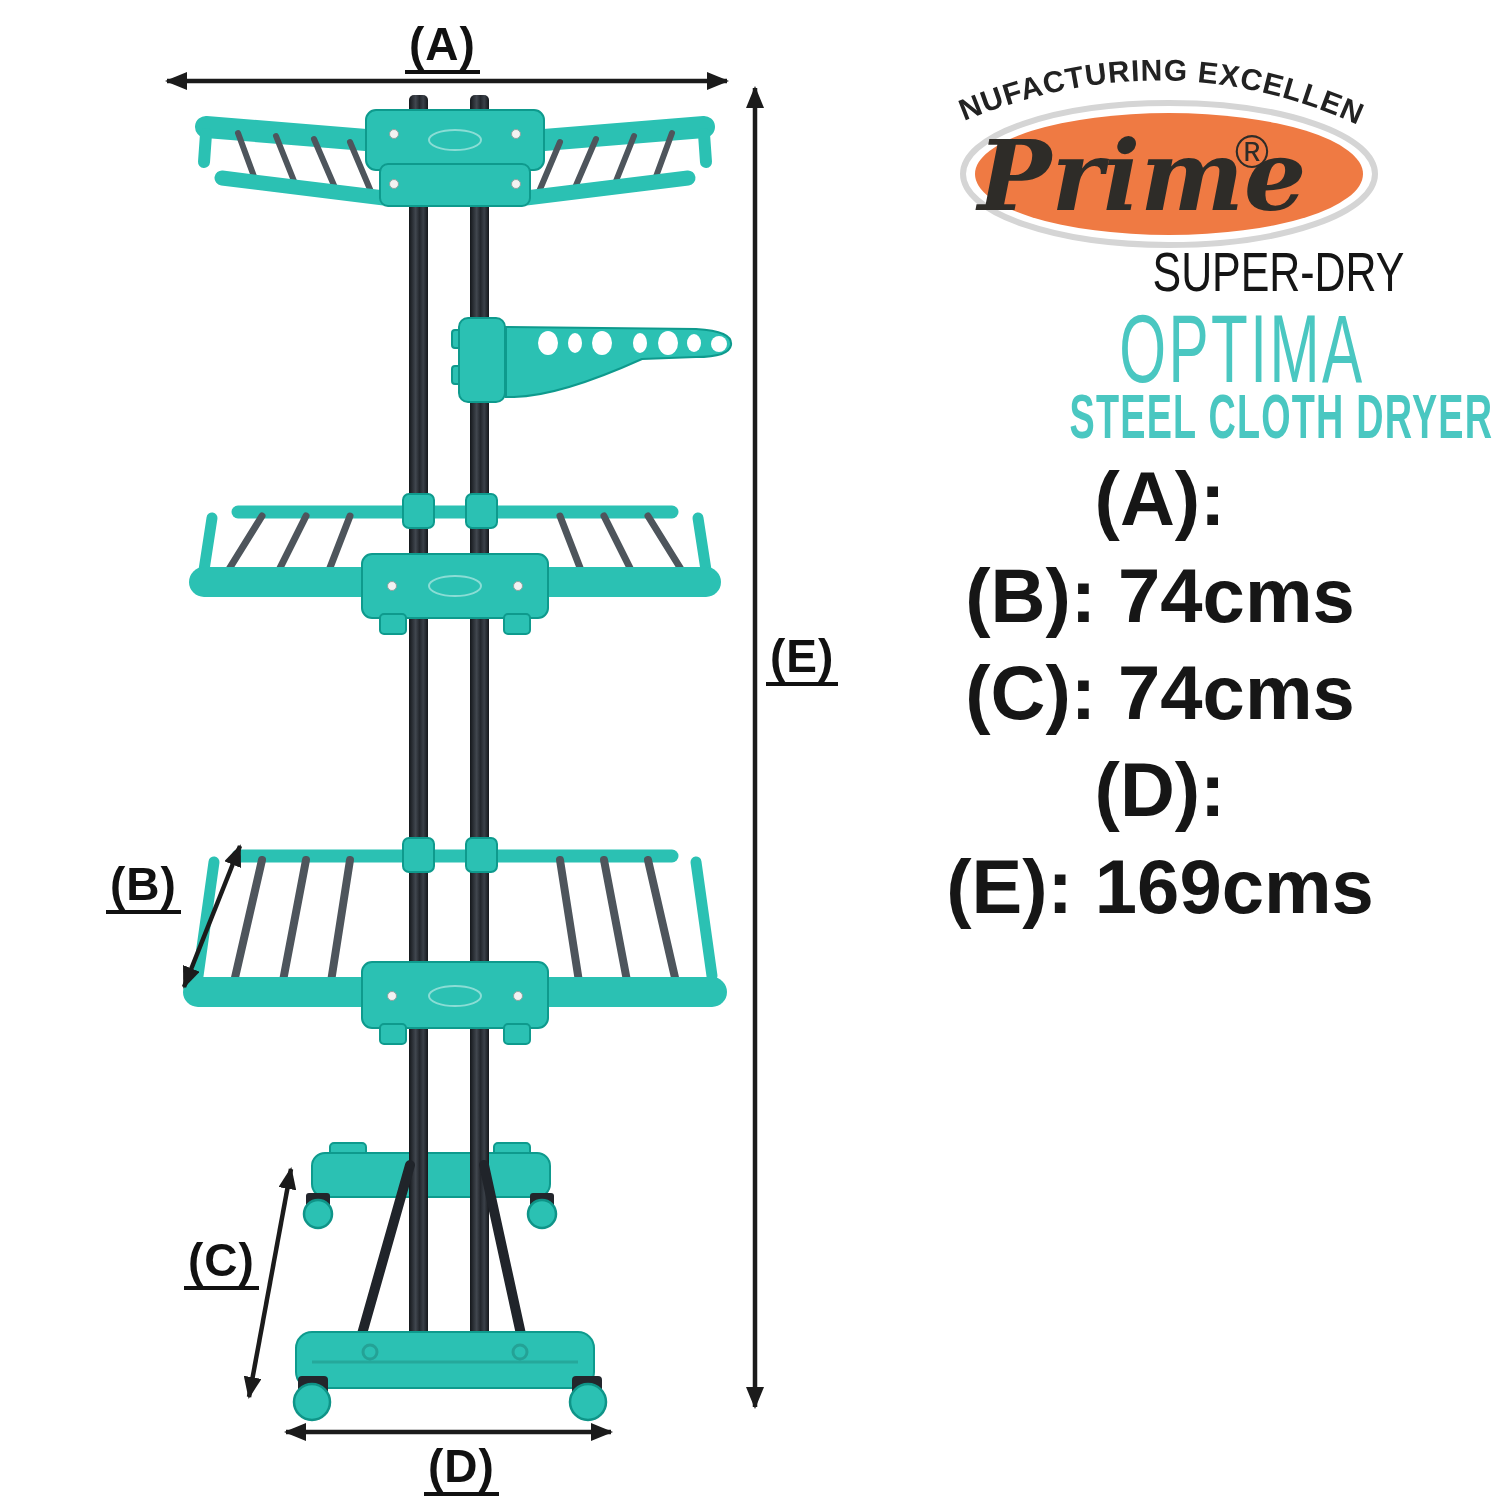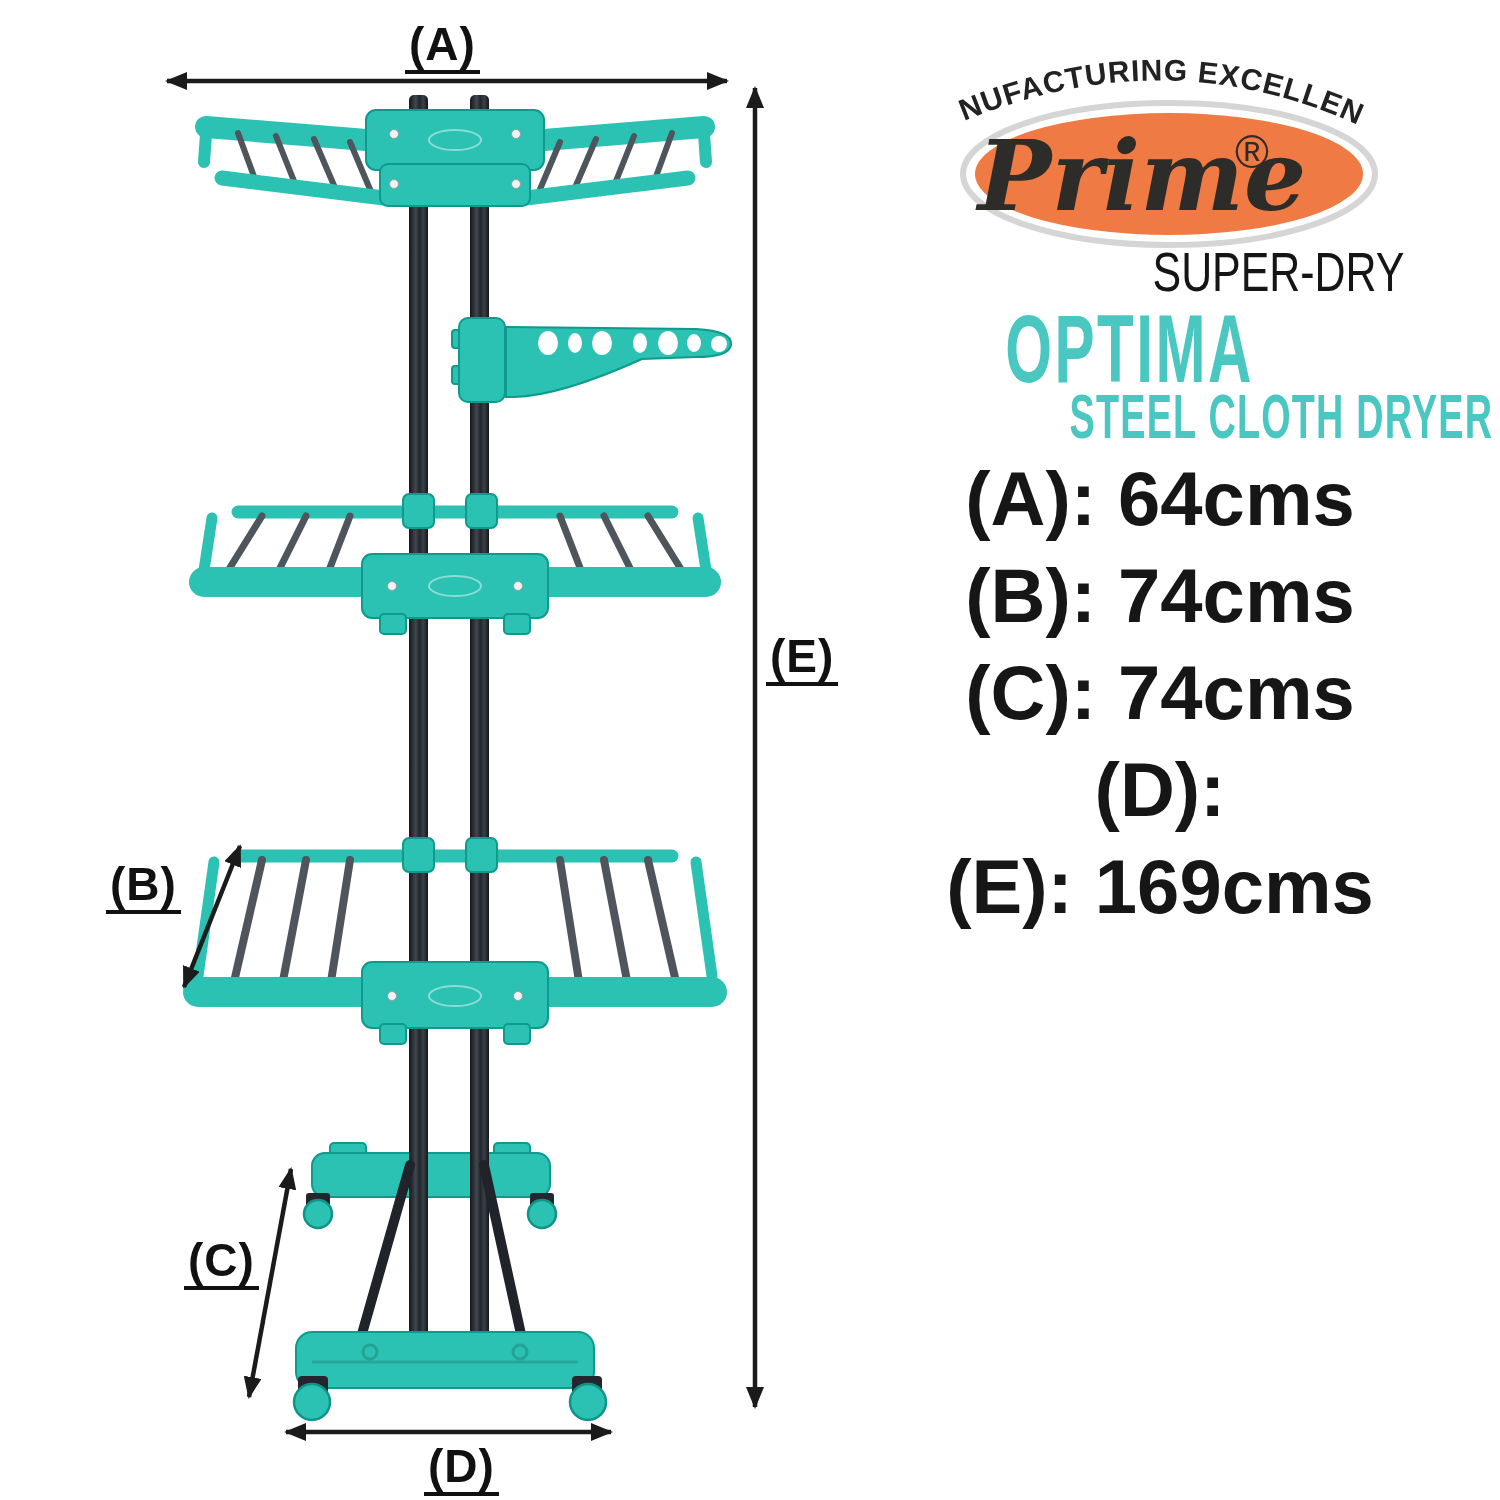--- a/index.html
+++ b/index.html
@@ -24,22 +24,22 @@
   .hole{fill:#fff}
   .arrow{stroke:#1B1B1B;stroke-width:4.5;fill:none}
   
   .dim-label{position:absolute;font-size:46px;font-weight:bold;color:#111;
              line-height:48px;border-bottom:4px solid #111;padding:0 4px 2px 4px;
              letter-spacing:1px}
   .logo-svg{position:absolute;left:880px;top:30px}
   .superdry{position:absolute;left:880px;top:240px;width:560px;text-align:right;
             font-size:55px;font-weight:normal;color:#151515;white-space:nowrap}
   .superdry>span{display:inline-block;transform:scaleX(.78);transform-origin:center}
-  .optima{position:absolute;left:850px;top:300px;width:560px;text-align:center;
-          font-size:97px;font-weight:bold;color:var(--teal-text);line-height:1;
+  .optima{position:absolute;left:880px;top:300px;width:560px;text-align:right;
+          font-size:97px;font-weight:normal;color:var(--teal-text);line-height:1;
           white-space:nowrap}
   .optima>span{display:inline-block;transform:scaleX(.62);transform-origin:center;
                letter-spacing:4px}
   .subtitle{position:absolute;left:880px;top:385px;width:560px;text-align:center;
             font-size:63px;font-weight:bold;color:var(--teal-text);line-height:1;
             white-space:nowrap}
   .subtitle>span{display:inline-block;transform:scaleX(.60);transform-origin:center;
                  letter-spacing:2px}
   .dim-list{position:absolute;left:880px;top:450px;width:560px}
   .dim-row{height:97px;display:flex;align-items:center;justify-content:center;
@@ -217,21 +217,20 @@
     <span>OPTIMA</span>
   </div>
 
   <div class="subtitle">
     <span>STEEL CLOTH DRYER STAND</span>
   </div>
 
   <div class="dim-list">
     <div class="dim-row">
       <span class="dim-key">(A):</span>
-      <span class="dim-value">64cms</span>
     </div>
     <div class="dim-row">
       <span class="dim-key">(B):</span>
       <span class="dim-value">74cms</span>
     </div>
     <div class="dim-row">
       <span class="dim-key">(C):</span>
       <span class="dim-value">74cms</span>
     </div>
     <div class="dim-row">

